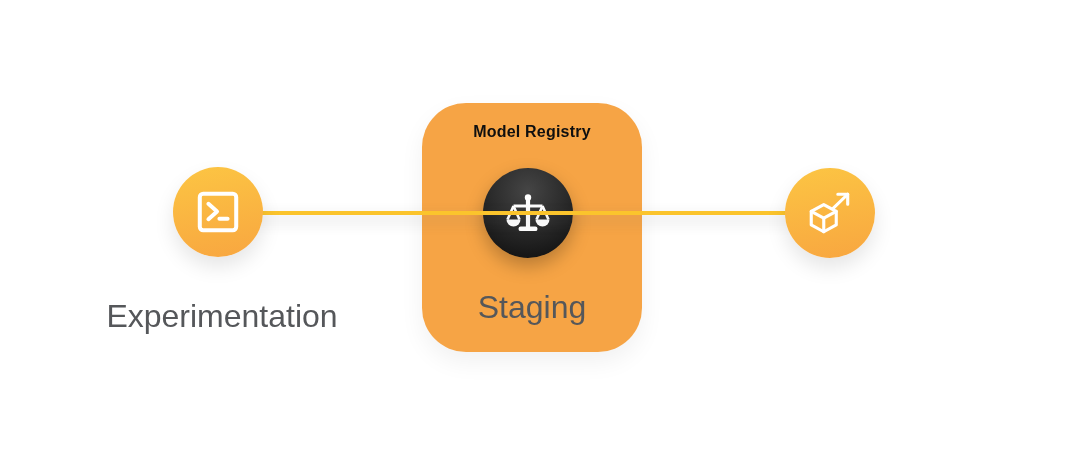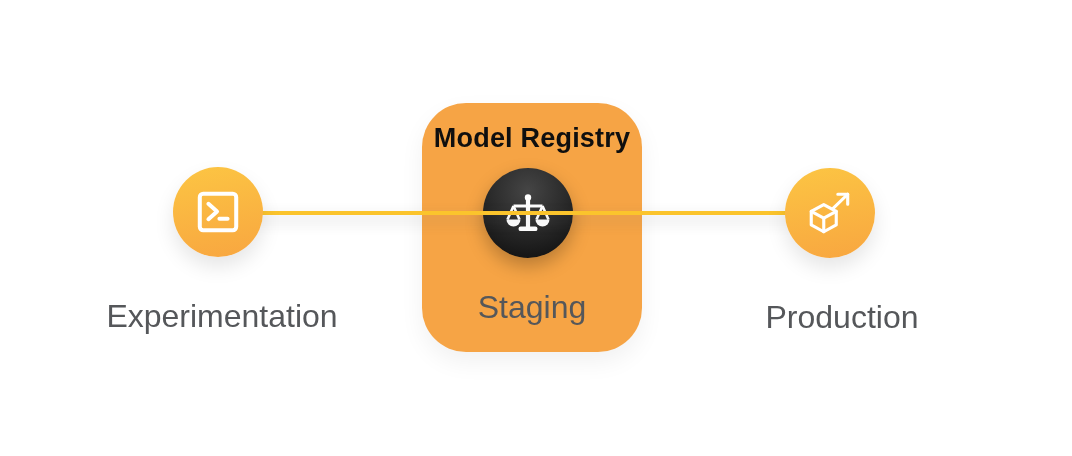--- a/index.html
+++ b/index.html
@@ -12,21 +12,21 @@
     background:var(--connector,#FBC42C);z-index:2;border-radius:2px;
     box-shadow:0 6px 14px rgba(100,100,100,0.25);
   }
   .registry-box{
     position:absolute;left:422px;top:103px;width:220px;height:249px;
     background:var(--registry_box,#F6A445);border-radius:44px;z-index:1;
     box-shadow:0 10px 24px rgba(0,0,0,0.06);
   }
   .registry-box .title{
     position:absolute;left:0;top:20px;width:100%;text-align:center;
-    font-size:27px;font-weight:600;color:var(--title_dark,#0F0F0F);
+    font-size:16px;font-weight:600;color:var(--title_dark,#0F0F0F);
     letter-spacing:0.2px;
   }
   .node{
     position:absolute;width:90px;height:90px;border-radius:50%;z-index:3;
     background:linear-gradient(170deg,var(--node_gradient_top,#FCC543) 0%,var(--node_gradient_bottom,#F8A640) 100%);
     display:flex;align-items:center;justify-content:center;
     box-shadow:0 10px 20px rgba(0,0,0,0.10);
   }
   .node.experimentation{left:173px;top:167px;}
   .node.production{left:785px;top:168px;}
@@ -88,15 +88,14 @@
     <span>
       <svg width="50" height="50" viewBox="0 0 48 48" fill="none" stroke="#fff" stroke-width="3" stroke-linecap="round" stroke-linejoin="round">
         <path d="M18 16 L30 22.5 L30 35.5 L18 42 L6 35.5 L6 22.5 Z"></path>
         <path d="M6 22.5 L18 29 L30 22.5"></path>
         <path d="M18 29 L18 42"></path>
         <path d="M27 19.5 L41 6"></path>
         <path d="M31.5 6 L41 6 L41 15.5"></path>
       </svg>
     </span>
   </div>
-  <div class="stage-label production">Production</div>
 
 </div>
 
 </body></html>

